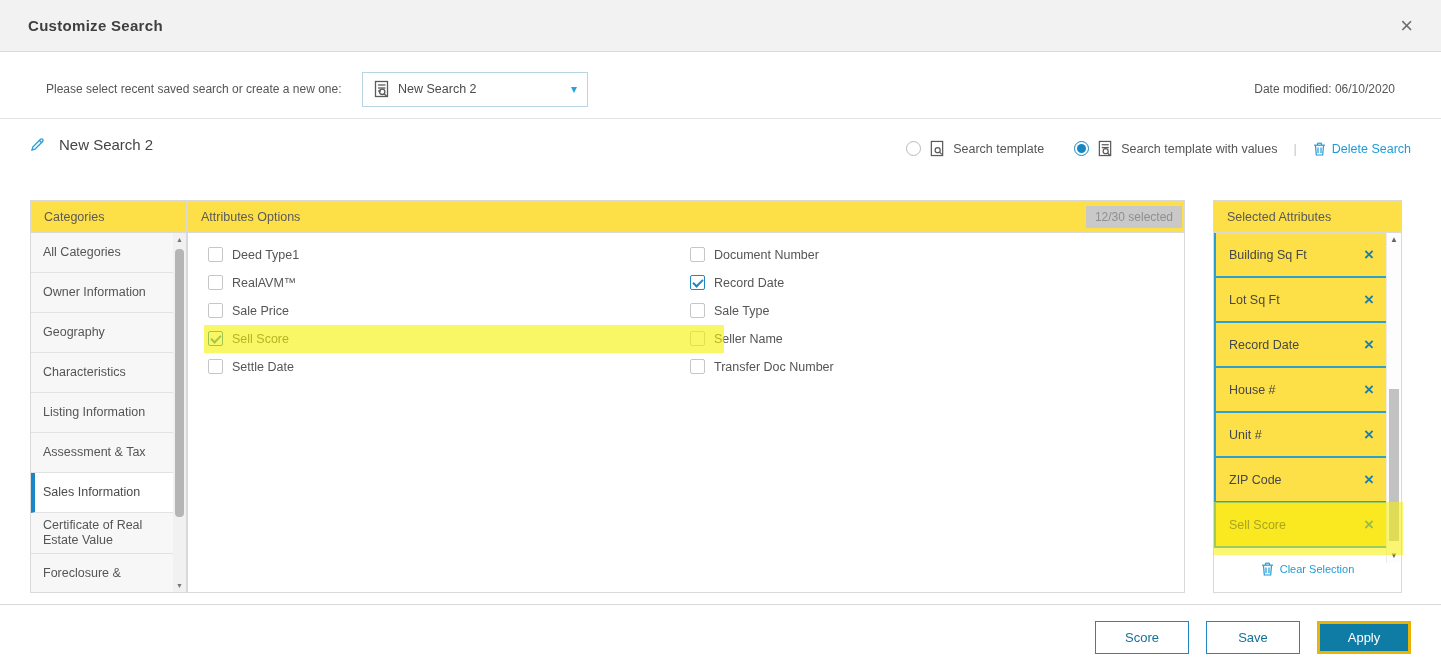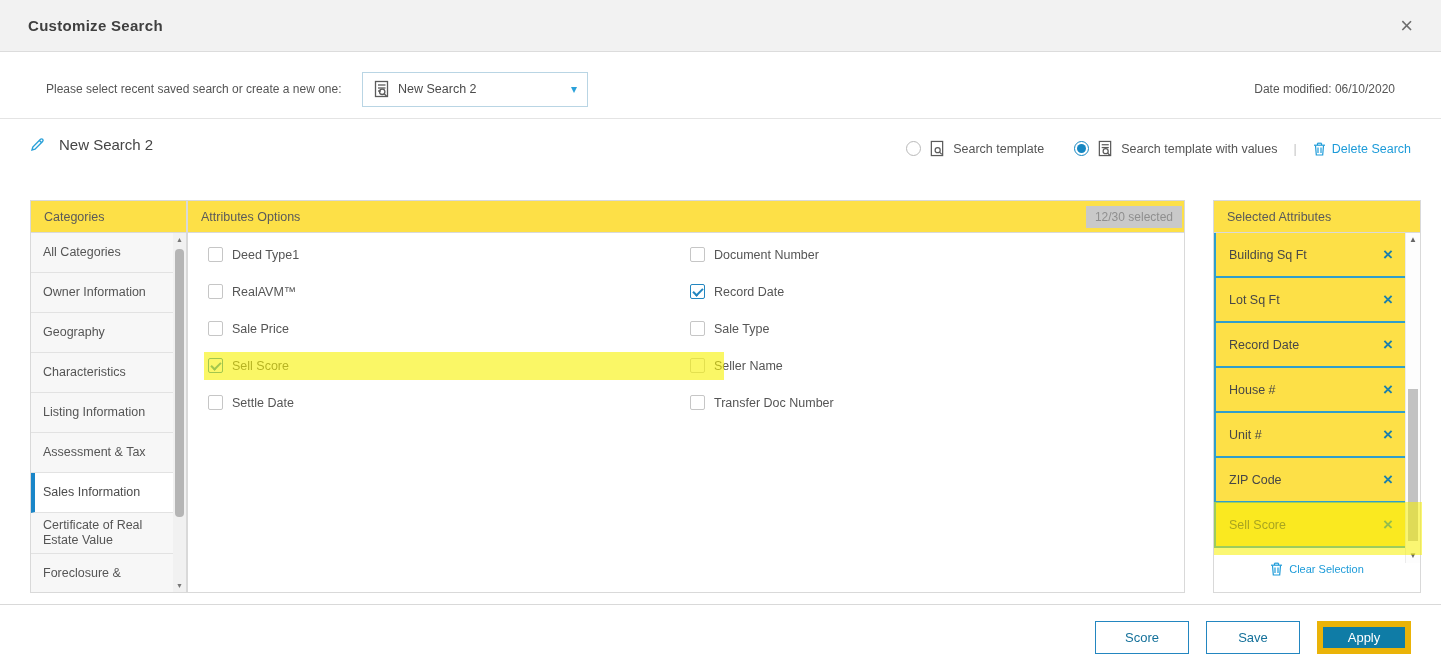--- a/index.html
+++ b/index.html
@@ -57,33 +57,33 @@
   .v-scroll .arr { font-size:7px; color:#777; line-height:13px; height:13px; cursor:pointer; }
   .v-scroll .thumb { width:9px; background:#b5b5b5; border-radius:4px; cursor:pointer; }
   .cat-thumb { height:268px; margin:3px 0 auto 0; }
 
   
   .attr-panel { position:absolute; left:187px; top:200px; width:998px; }
   .attr-header { justify-content:space-between; padding-right:2px; }
   .count-badge { background:#c9c9c9; color:#8f8f8f; font-size:12px; padding:4px 9px; }
   .attr-body { position:relative; height:360px; background:#fff; border:1px solid #d9d9d9;
     border-top:none; display:flex; padding:14px 0 0 20px; }
-  .attr-col { width:482px; display:flex; flex-direction:column; gap:22px; }
+  .attr-col { width:482px; display:flex; flex-direction:column; gap:13px; }
   .attr-row { display:flex; align-items:center; gap:9px; position:relative; cursor:pointer; }
   .cb { width:15px; height:15px; border:1px solid #c6c6c6; border-radius:2px; background:#fff;
     position:relative; flex:0 0 auto; cursor:pointer; }
   .cb.checked { border-color:#2386c0; }
   .cb.checked::after { content:''; position:absolute; left:2px; top:3px; width:8px; height:4px;
     border-left:2px solid #2386c0; border-bottom:2px solid #2386c0; transform:rotate(-45deg); }
   .attr-label { font-size:12.5px; color:#555; }
   .attr-row.hl::before { content:''; position:absolute; left:-4px; top:-6px; right:-34px; bottom:-7px;
     background:rgba(247,241,0,0.6); pointer-events:none; z-index:1; }
 
   
-  .sel-panel { position:absolute; left:1213px; top:200px; width:208px; }
+  .sel-panel { position:absolute; left:1213px; top:200px; width:189px; }
   .sel-body { position:relative; height:360px; background:#fff; border:1px solid #d9d9d9; border-top:none; }
   .chips { margin-right:15px; border-left:2px solid #2f9fcc; }
   .chip { height:45px; background:#fde047; border-bottom:2px solid #2f9fcc;
     display:flex; align-items:center; justify-content:space-between;
     padding:0 12px 0 13px; position:relative; }
   .chip-label { font-size:12.5px; color:#474747; }
   .chip-x { color:#1a7fad; font-size:17px; font-weight:bold; line-height:1; cursor:pointer; }
   .chip.hl::after { content:''; position:absolute; left:-2px; top:-1px; right:-17px; bottom:-9px;
     background:rgba(247,241,0,0.55); pointer-events:none; z-index:3; }
   .sel-scroll { position:absolute; right:0; top:0; width:15px; height:330px; background:#fdfdfd;
@@ -92,21 +92,21 @@
   .sel-scroll .arr { font-size:8px; color:#666; height:14px; line-height:14px; cursor:pointer; }
   .sel-scroll .arr.down { margin-top:auto; }
   .clear-row { margin-top:14px; display:flex; justify-content:center; font-size:11px; }
 
   
   .divider-2 { position:absolute; top:604px; left:0; right:0; height:1px; background:#d9d9d9; }
   .footer { position:absolute; top:621px; right:30px; display:flex; gap:17px; }
   .btn { min-width:94px; height:33px; font-size:13px; display:flex; align-items:center;
     justify-content:center; cursor:pointer; font-family:"Liberation Sans", sans-serif; }
   .btn.outline { background:#fff; border:1px solid #2386c0; color:#15719a; }
-  .btn.solid { background:#0f7ca6; border:6px solid #eab308; color:#fff; }
+  .btn.solid { background:#0f7ca6; border:3px solid #eab308; color:#fff; }
 </style>
 </head>
 <body>
 
 <div class="dialog">
 
   <div class="dlg-header">
     <span class="dlg-title">Customize Search</span>
     <span class="close-x">×</span>
   </div>

